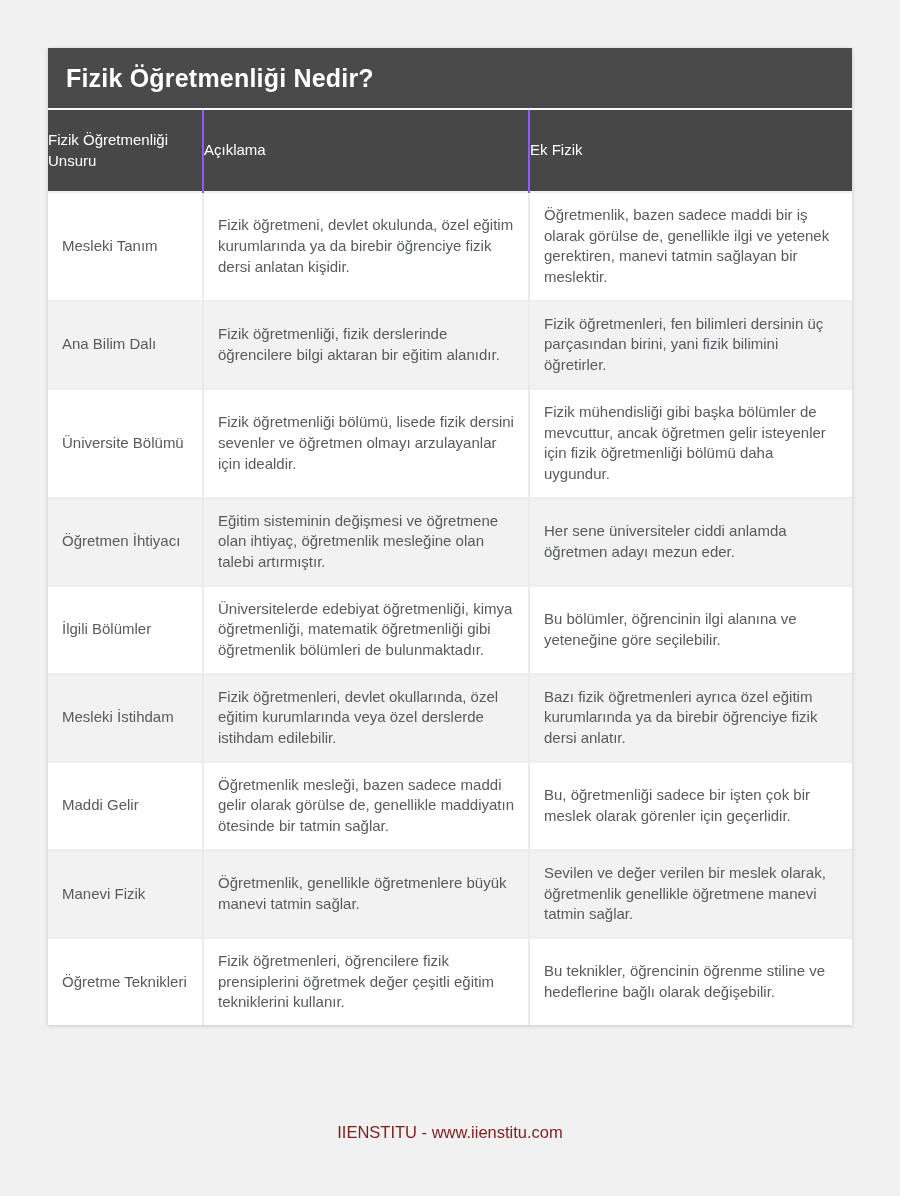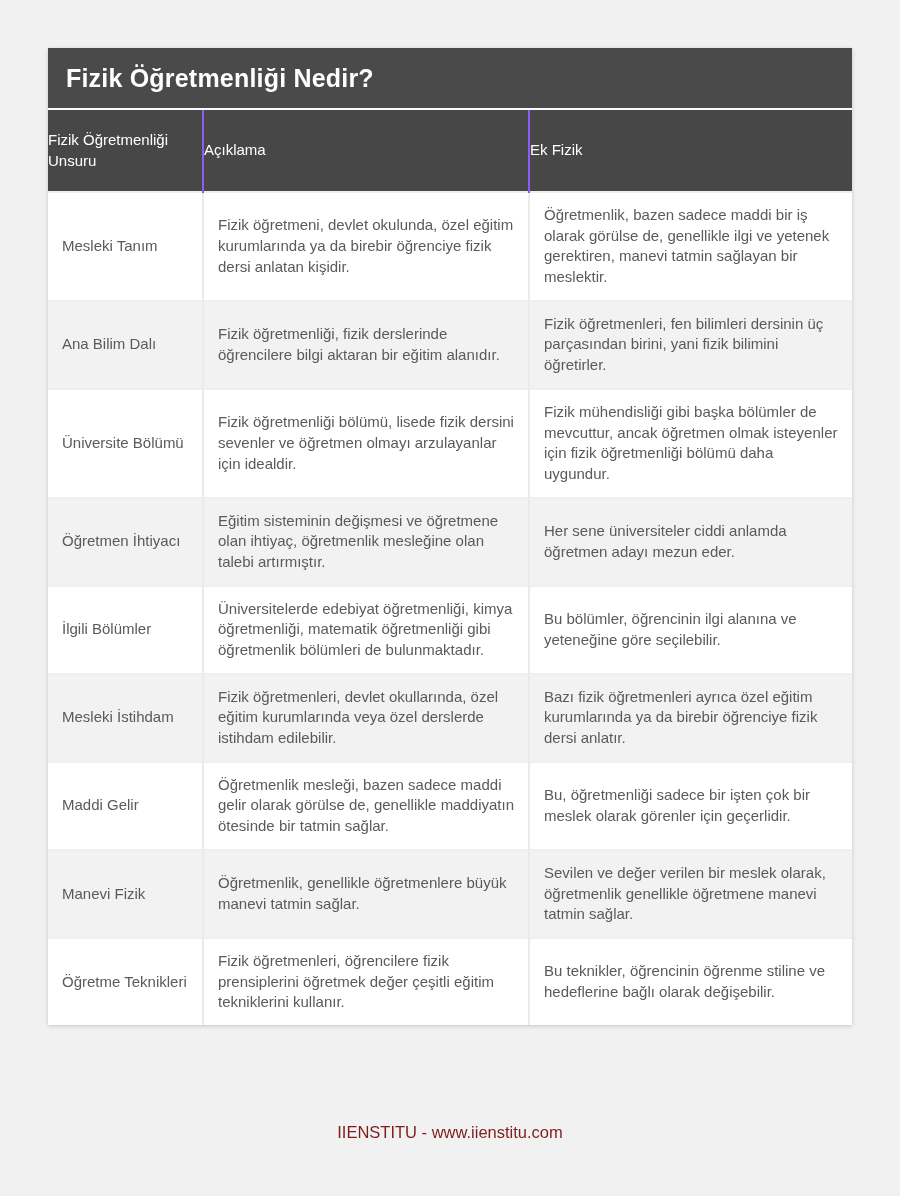--- a/index.html
+++ b/index.html
@@ -95,21 +95,21 @@
           <td>Öğretmenlik, bazen sadece maddi bir iş olarak görülse de, genellikle ilgi ve yetenek gerektiren, manevi tatmin sağlayan bir meslektir.</td>
         </tr>
         <tr>
           <td>Ana Bilim Dalı</td>
           <td>Fizik öğretmenliği, fizik derslerinde öğrencilere bilgi aktaran bir eğitim alanıdır.</td>
           <td>Fizik öğretmenleri, fen bilimleri dersinin üç parçasından birini, yani fizik bilimini öğretirler.</td>
         </tr>
         <tr>
           <td>Üniversite Bölümü</td>
           <td>Fizik öğretmenliği bölümü, lisede fizik dersini sevenler ve öğretmen olmayı arzulayanlar için idealdir.</td>
-          <td>Fizik mühendisliği gibi başka bölümler de mevcuttur, ancak öğretmen olmak isteyenler için fizik öğretmenliği bölümü daha uygundur.</td>
+          <td>Fizik mühendisliği gibi başka bölümler de mevcuttur, ancak öğretmen gelir isteyenler için fizik öğretmenliği bölümü daha uygundur.</td>
         </tr>
         <tr>
           <td>Öğretmen İhtiyacı</td>
           <td>Eğitim sisteminin değişmesi ve öğretmene olan ihtiyaç, öğretmenlik mesleğine olan talebi artırmıştır.</td>
           <td>Her sene üniversiteler ciddi anlamda öğretmen adayı mezun eder.</td>
         </tr>
         <tr>
           <td>İlgili Bölümler</td>
           <td>Üniversitelerde edebiyat öğretmenliği, kimya öğretmenliği, matematik öğretmenliği gibi öğretmenlik bölümleri de bulunmaktadır.</td>
           <td>Bu bölümler, öğrencinin ilgi alanına ve yeteneğine göre seçilebilir.</td>

